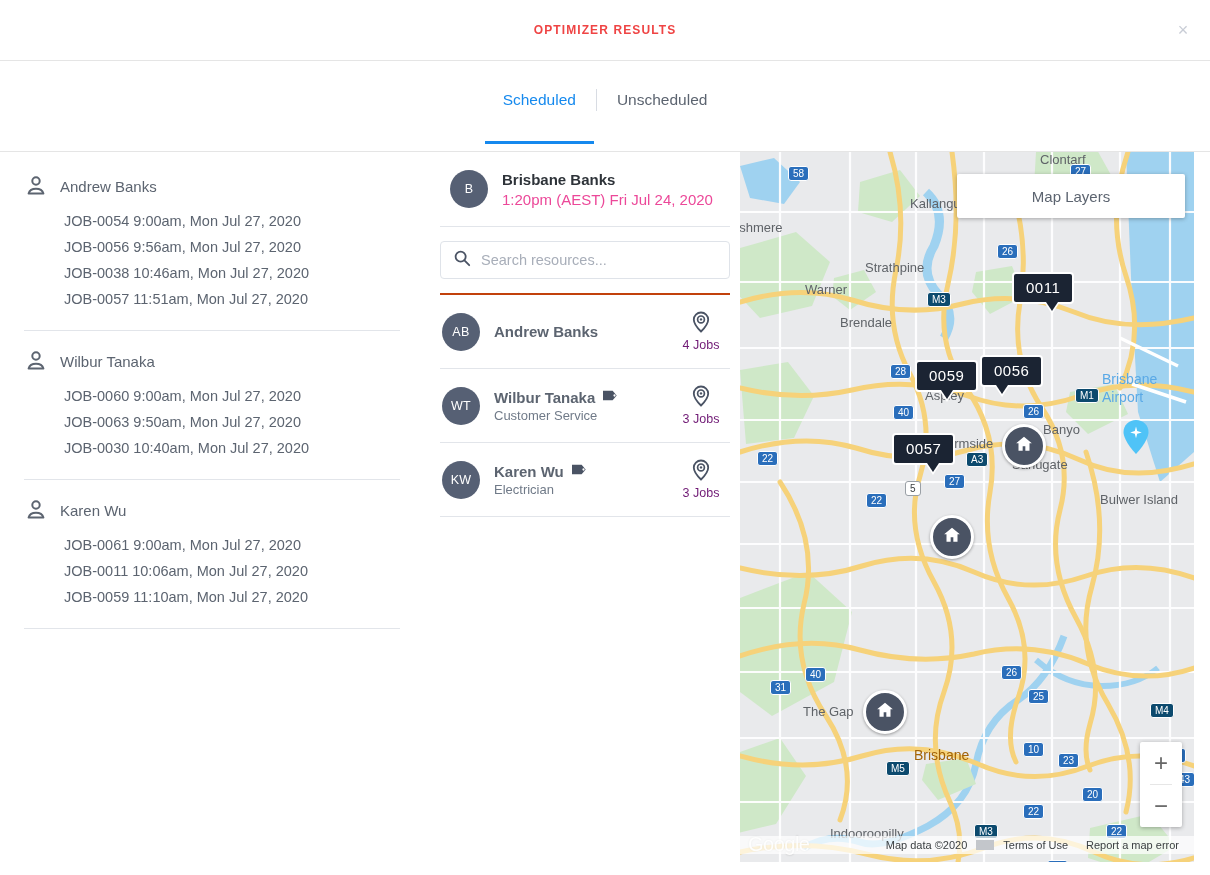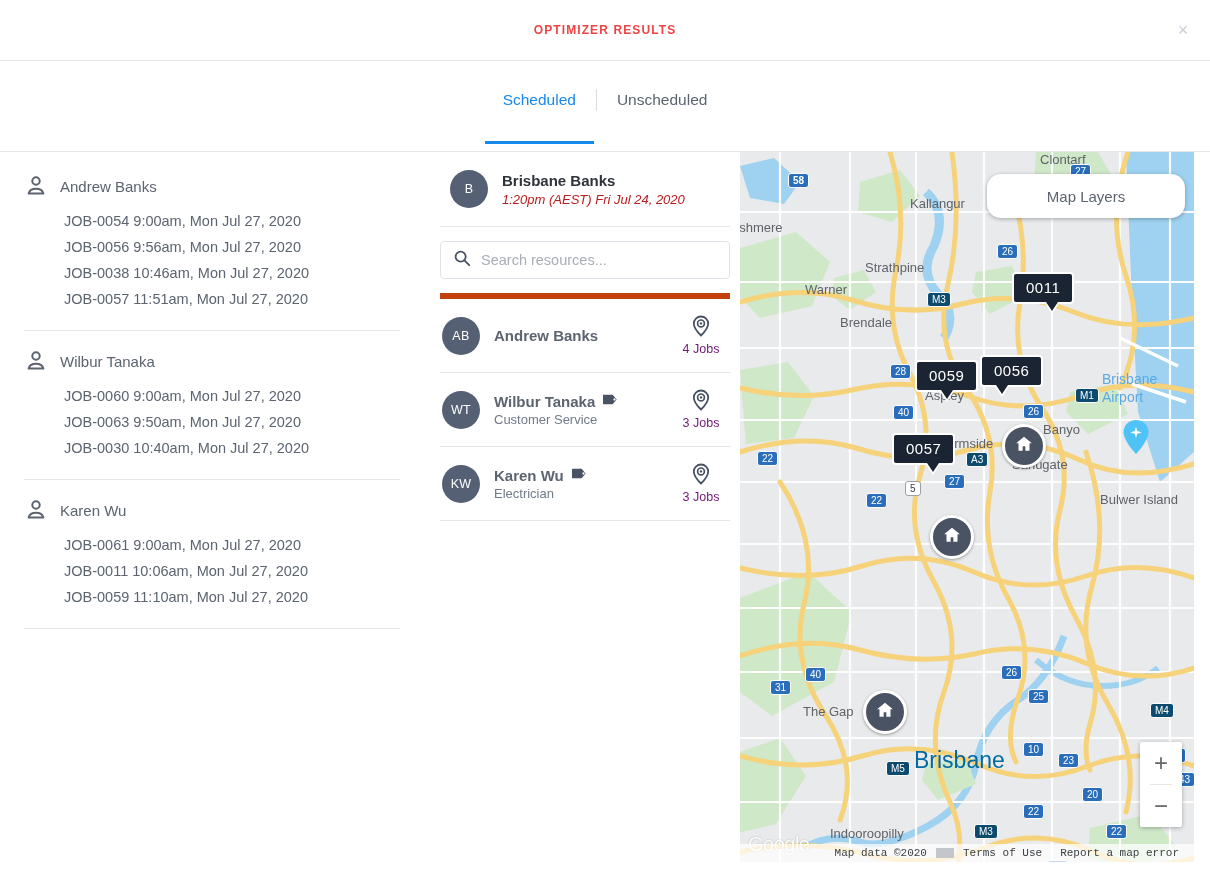--- a/index.html
+++ b/index.html
@@ -121,40 +121,40 @@
     background: #566074;
     color: #fff;
     display: flex; align-items: center; justify-content: center;
     font-size: 12.5px; letter-spacing: .3px;
     flex: 0 0 38px;
   }
   .territory-name {
     font-size: 15px; color: #2e3339; font-weight: 600;
     margin-bottom: 3px;
   }
-  .territory-time { font-size: 13px; color: #b91c1c; font-style: italic; }
+  .territory-time { font-size: 15px; color: #ec4899; }
 
   .search-wrap { padding: 14px 10px 14px 10px; }
   .search-box {
     display: flex; align-items: center; gap: 10px;
     border: 1px solid #dfe3e9;
     border-radius: 4px;
     height: 38px;
     padding: 0 12px;
   }
   .search-input {
     border: none; outline: none;
     font-size: 14.5px; color: #5c6470;
     width: 100%;
     font-family: "Liberation Sans", sans-serif;
     background: transparent;
   }
   .search-input::placeholder { color: #a8aeb9; }
 
-  .res-list { border-top: 6px solid #c2410c; margin: 0 10px; }
+  .res-list { border-top: 2px solid #c2410c; margin: 0 10px; }
   .res-item {
     display: flex; align-items: center;
     padding: 16px 2px;
     border-bottom: 1px solid #e2e5ea;
     gap: 14px;
     cursor: pointer;
   }
   .res-main { flex: 1; min-width: 0; }
   .res-name-row { display: flex; align-items: center; gap: 8px; }
   .res-name { font-size: 15px; color: #5c6470; font-weight: 600; }
@@ -176,41 +176,41 @@
   .map-canvas { position: absolute; inset: 0; }
   .map-label {
     position: absolute;
     font-size: 13px;
     color: #5f6368;
     white-space: nowrap;
     font-family: "Liberation Sans", sans-serif;
   }
   .map-label.water { color: #5aa9e6; }
   .map-label.city {
-    font-size: 23px; color: #0369a1;
+    font-size: 14px; color: #a16207;
   }
   .shield {
     position: absolute;
     background: #2a6ebb;
     color: #fff;
     font-size: 10px;
     border-radius: 3px;
     padding: 1px 4px;
     border: 1px solid #fff;
     font-family: "Liberation Sans", sans-serif;
   }
   .shield.green { background: #0c4a6e; }
   .shield.white { background: #fff; color: #3c4043; border: 1px solid #9aa0a6; }
 
   .map-layers-btn {
     position: absolute;
     top: 22px; right: 9px;
-    width: 198px; height: 44px;
+    width: 228px; height: 44px;
     background: #fff;
-    border-radius: 14px;
+    border-radius: 2px;
     box-shadow: 0 1px 4px rgba(0,0,0,.3);
     display: flex; align-items: center; justify-content: center;
     font-size: 15px; color: #5c6470;
     cursor: pointer;
     z-index: 20;
   }
 
   .job-marker {
     position: absolute;
     z-index: 15;
@@ -284,30 +284,29 @@
     left: 8px; bottom: 6px;
     font-size: 20px;
     color: rgba(255,255,255,.92);
     letter-spacing: -.5px;
     z-index: 18;
     text-shadow: 0 0 2px rgba(0,0,0,.25);
     font-family: "Liberation Sans", sans-serif;
   }
   .map-attrib {
     position: absolute;
-    left: 0; right: 0; bottom: 0;
+    left: 0; right: 0; bottom: 8px;
     height: 18px;
     display: flex; align-items: center; justify-content: flex-end;
     gap: 0;
     padding-right: 6px;
     font-size: 11px;
     color: #3c4043;
     background: rgba(255,255,255,.72);
     z-index: 19;
-    font-family: Liberation Mono, monospace;
   }
   .map-attrib span, .map-attrib a {
     padding: 0 9px;
     color: #3c4043;
     text-decoration: none;
     white-space: nowrap;
   }
   .map-attrib a { cursor: pointer; }
   .attrib-sep { width: 1px; height: 10px; background: #c3c6cb; }
 </style>
@@ -560,21 +559,21 @@
       <div class="map-label water" style="left:362px;top:218px;width:78px;white-space:normal;line-height:18px;font-size:14px;">Brisbane Airport</div>
       <div class="map-label" style="left:360px;top:340px;">Bulwer Island</div>
       <div class="map-label" style="left:63px;top:552px;">The Gap</div>
       <div class="map-label city" style="left:174px;top:595px;">Brisbane</div>
       <div class="map-label" style="left:90px;top:674px;">Indooroopilly</div>
       <div class="map-label" style="left:340px;top:709px;">Carindale</div>
 
     </div>
 
     <div>
-      <div class="shield" style="left:48px;top:21px;font-weight:bold;">58</div>
+      <div class="shield" style="left:48px;top:14px;">58</div>
       <div class="shield" style="left:330px;top:12px;">27</div>
       <div class="shield" style="left:257px;top:92px;">26</div>
       <div class="shield green" style="left:187px;top:140px;">M3</div>
       <div class="shield" style="left:150px;top:212px;">28</div>
       <div class="shield green" style="left:335px;top:228px;margin-top:8px;">M1</div>
       <div class="shield" style="left:153px;top:253px;">40</div>
       <div class="shield" style="left:283px;top:252px;">26</div>
       <div class="shield green" style="left:226px;top:300px;">A3</div>
       <div class="shield" style="left:204px;top:322px;">27</div>
       <div class="shield white" style="left:165px;top:329px;">5</div>

